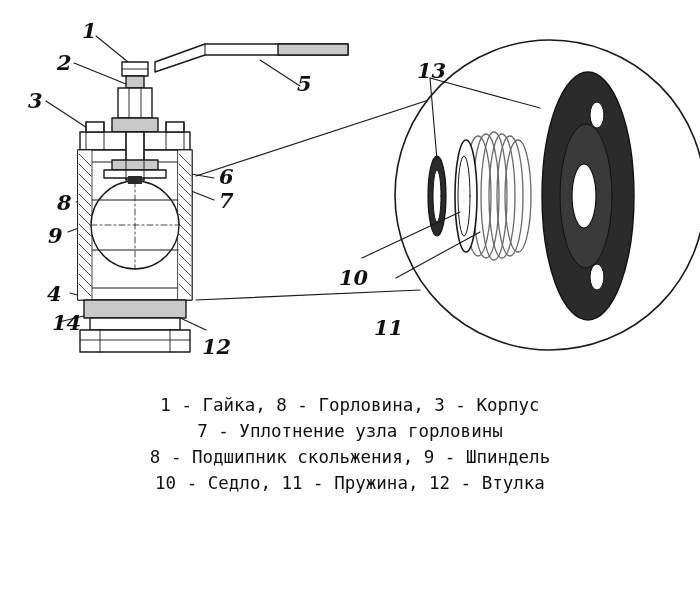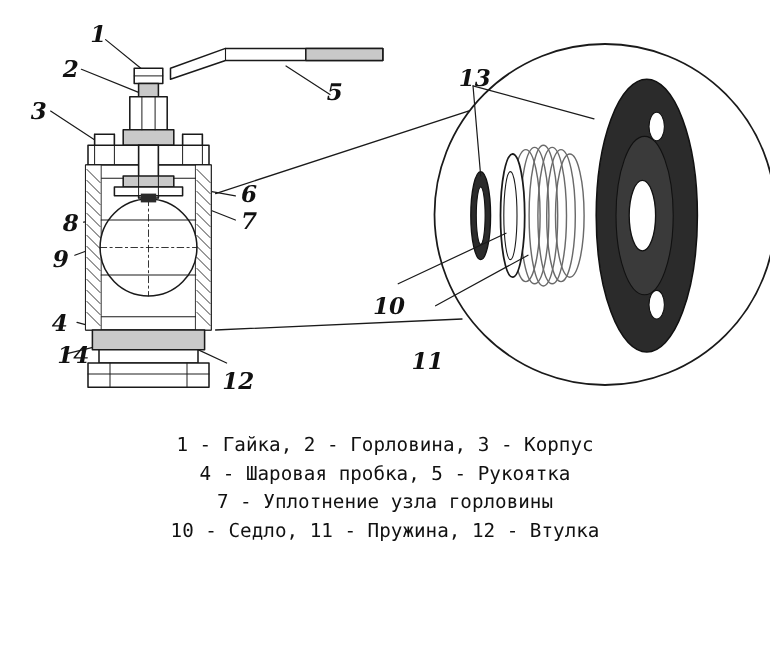--- a/index.html
+++ b/index.html
@@ -189,19 +189,19 @@
   <div class="callout-num" style="left:219px;top:190px;">7</div>
   <div class="callout-num" style="left:57px; top:192px;">8</div>
   <div class="callout-num" style="left:48px; top:225px;">9</div>
   <div class="callout-num" style="left:339px;top:267px;text-align:center;">10</div>
   <div class="callout-num" style="left:374px;top:277px;margin-top:40px;">11</div>
   <div class="callout-num" style="left:202px;top:336px;text-align:center;">12</div>
   <div class="callout-num" style="left:417px;top:60px;">13</div>
   <div class="callout-num" style="left:36px; top:312px;margin-left:16px;">14</div>
 
   <div id="legend">
-    <div class="legend-line">1 - Гайка, 2 - Горловина, 3 - Корпус</div>
-    <div class="legend-line">4 - Шаровая пробка, 5 - Рукоятка</div>
+    <div class="legend-line">1 - Гайка, 8 - Горловина, 3 - Корпус</div>
     <div class="legend-line">7 - Уплотнение узла горловины</div>
+    <div class="legend-line">8 - Подшипник скольжения, 9 - Шпиндель</div>
     <div class="legend-line">10 - Седло, 11 - Пружина, 12 - Втулка</div>
   </div>
 
 </div>
 
 </body></html>

